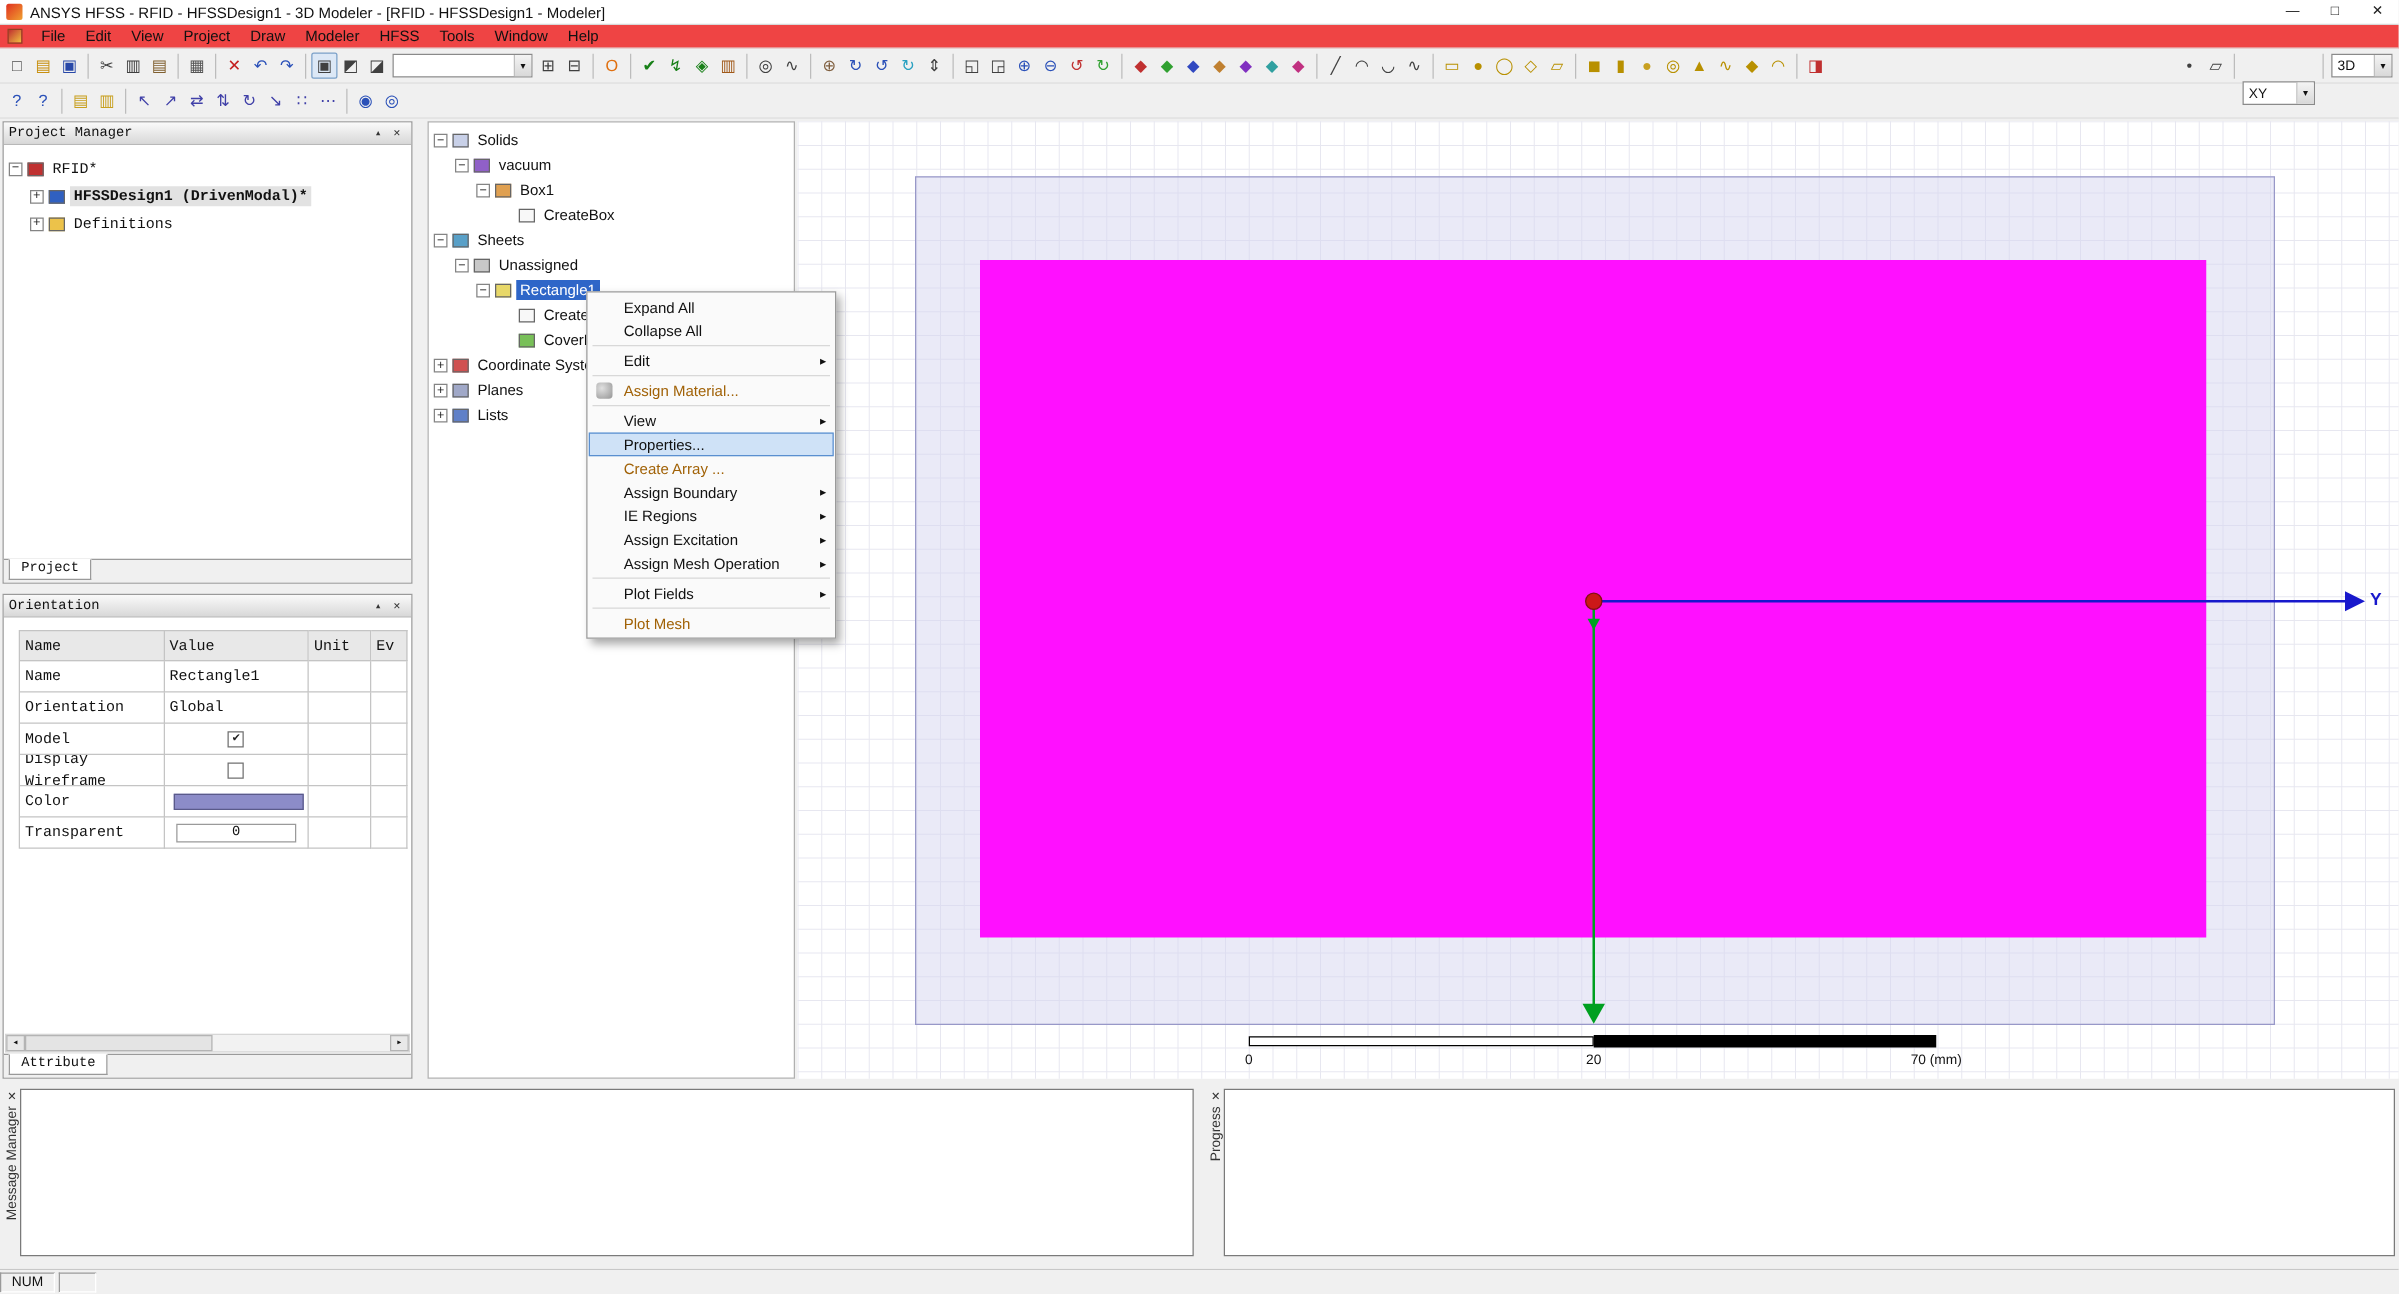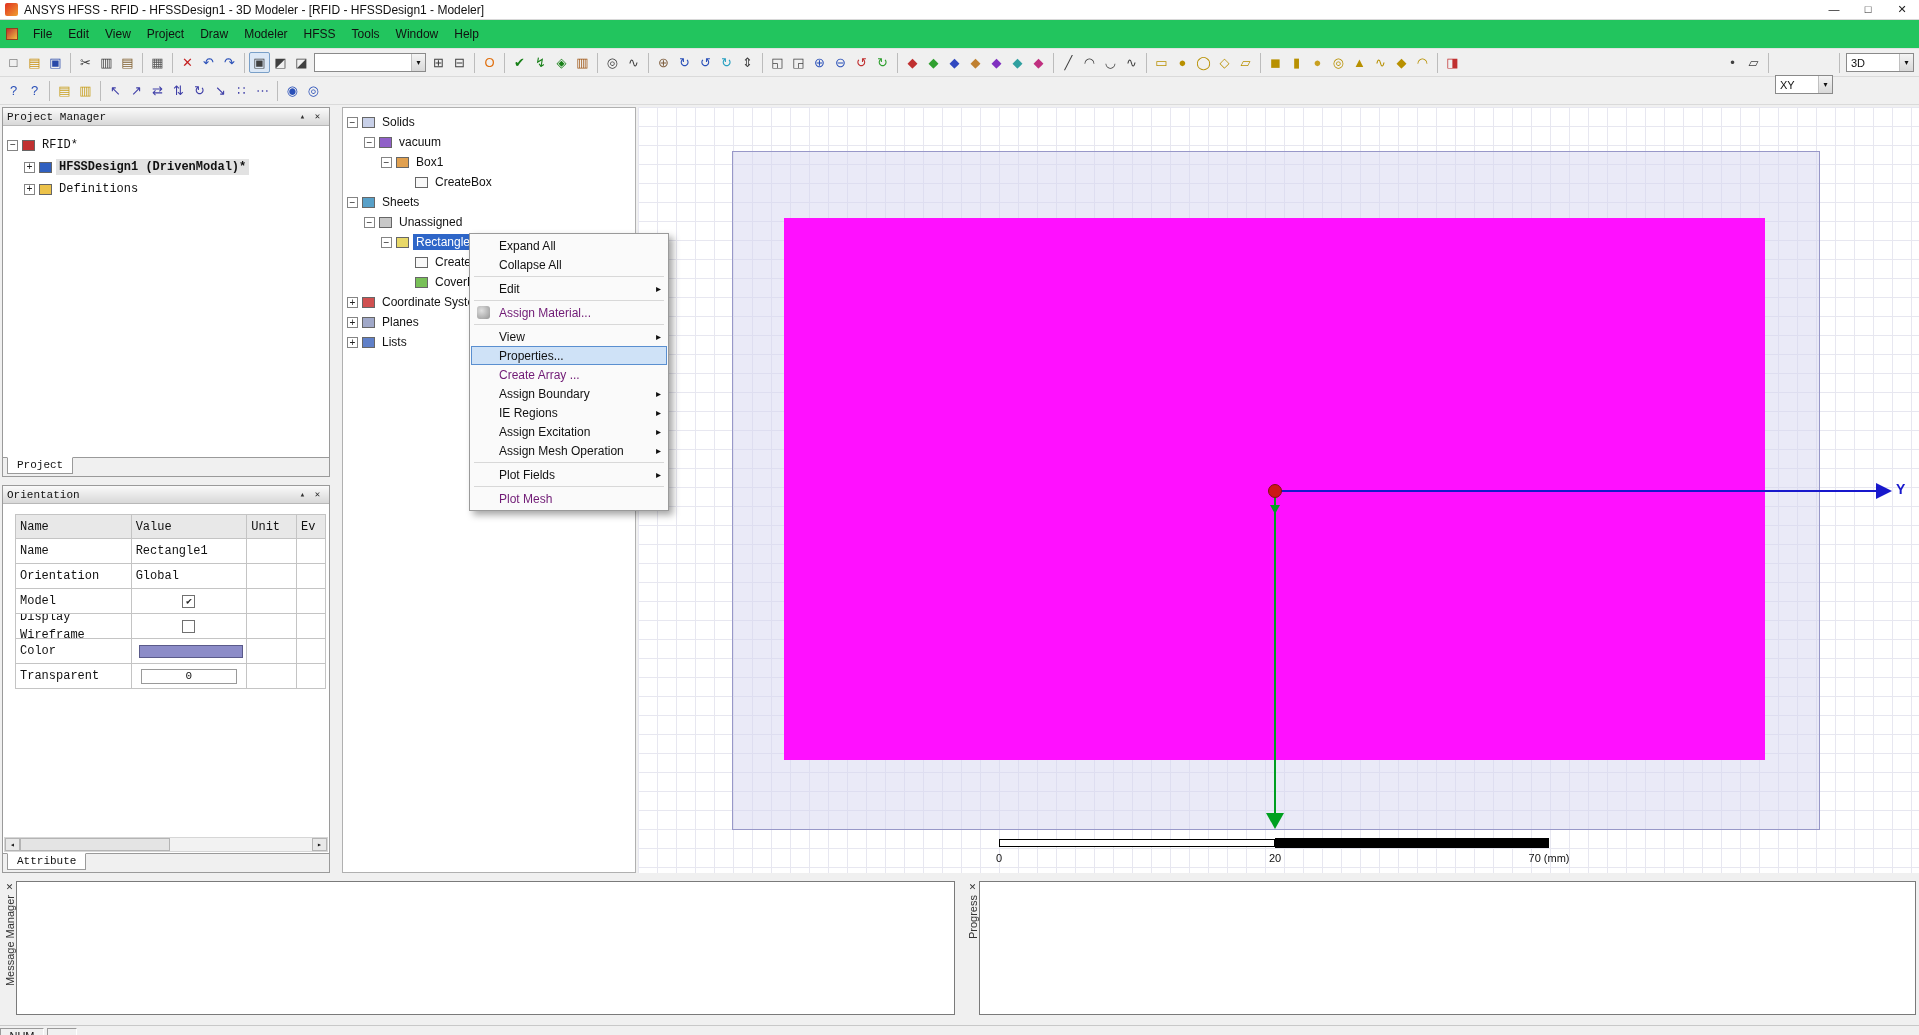--- a/index.html
+++ b/index.html
@@ -6,21 +6,21 @@
   html,body { width:1919px; height:1035px; overflow:hidden; }
   body { font-family:"Liberation Sans", sans-serif; font-size:12px; background:#f0f0f0; color:#111; }
 
   
   #titlebar { height:20px; background:#ffffff; display:flex; align-items:center; border-bottom:1px solid #d8d8d8; }
   #app-icon { width:13px; height:13px; margin:0 6px 0 5px; background:linear-gradient(135deg,#e03020,#f0a030); border-radius:2px; flex-shrink:0; }
   #window-title { flex:1; font-size:12px; white-space:nowrap; overflow:hidden; }
   .win-btn { width:34px; text-align:center; font-size:11px; color:#222; height:20px; line-height:19px; }
 
   
-  #menubar { height:29px; background:#22c55e; display:flex; align-items:center; border-bottom:1px solid #e2e2e2; }
+  #menubar { height:19px; background:#ef4444; display:flex; align-items:center; border-bottom:1px solid #e2e2e2; }
   #mdi-icon { width:12px; height:12px; margin:0 7px 0 6px; background:linear-gradient(135deg,#c03030,#f0c040); border:1px solid #904020; flex-shrink:0; }
   .menu-item { padding:0 8px; height:19px; line-height:19px; }
 
   
   .toolbar { height:28px; background:#f0f0f0; display:flex; align-items:center; padding:0 3px; border-bottom:1px solid #dadada; }
   .tbtn { width:21px; height:21px; display:flex; align-items:center; justify-content:center; font-size:13px; border:1px solid transparent; border-radius:2px; flex-shrink:0; }
   .tbtn.pressed { border-color:#7aa0c8; background:#dce8f6; }
   .tb-sep { width:1px; height:20px; background:#bcbcbc; margin:0 4px; flex-shrink:0; }
   .tb-spacer { flex:1; }
   .tb-combo { height:19px; background:#fff; border:1px solid #8a8a8a; display:flex; align-items:center; font-size:11px; padding-left:4px; margin:0 2px; flex-shrink:0; }
@@ -89,21 +89,21 @@
   #scale-black { position:absolute; left:637px; top:731px; width:274px; height:10px; background:#000; }
   .tick { position:absolute; top:745px; font-size:11px; text-align:center; }
   #tick-0 { left:353px; width:16px; }
   #tick-1 { left:627px; width:20px; }
   #tick-2 { left:881px; width:60px; }
 
   
   #context-menu { position:absolute; left:469px; top:233px; width:200px; background:#fafafa; border:1px solid #9a9a9a; box-shadow:4px 4px 7px rgba(0,0,0,.35); padding:2px 1px; z-index:60; }
   .cm-item { height:19px; display:flex; align-items:center; padding:0 6px 0 28px; position:relative; white-space:nowrap; }
   .cm-item.hl { background:#cfe2f7; border:1px solid #5a8fd0; height:19px; padding-left:27px; }
-  .cm-item.dis { color:#701a75; }
+  .cm-item.dis { color:#a16207; }
   .cm-icon { position:absolute; left:6px; width:13px; height:13px; background:radial-gradient(circle at 35% 35%, #e0e0e0, #949494); border-radius:3px; }
   .cm-label { flex:1; }
   .cm-arrow { font-size:10px; margin-left:8px; }
   .cm-sep { height:1px; background:#d8d8d8; margin:2px 3px; }
 
   
   #docks { height:150px; position:relative; background:#f0f0f0; }
   .dock { position:absolute; top:6px; bottom:10px; display:flex; }
   #message-dock { left:3px; width:952px; }
   #progress-dock { left:966px; right:3px; }
@@ -225,21 +225,21 @@
     <span class="tbtn" style="color: rgb(192, 48, 48);">◨</span>
     <span class="tb-spacer"></span>
     <span class="tbtn" style="color: rgb(64, 64, 64);">•</span>
     <span class="tbtn" style="color: rgb(64, 64, 64);">▱</span>
     <span class="tb-sep"></span>
     <span class="tb-combo" style="width: 58px; margin-top: 44px;">
       <span class="combo-val">XY</span>
       <span class="combo-arrow">▾</span>
     </span>
     <span class="tb-sep"></span>
-    <span class="tb-combo" style="width: 68px;">
+    <span class="tb-combo" style="width: 49px;">
       <span class="combo-val">3D</span>
       <span class="combo-arrow">▾</span>
     </span>
   </div>
 <div id="toolbar2" class="toolbar">
     <span class="tbtn" style="color: rgb(42, 80, 184);">?</span>
     <span class="tbtn" style="color: rgb(42, 80, 184);">?</span>
     <span class="tb-sep"></span>
     <span class="tbtn" style="color: rgb(200, 160, 32);">▤</span>
     <span class="tbtn" style="color: rgb(200, 160, 32);">▥</span>

